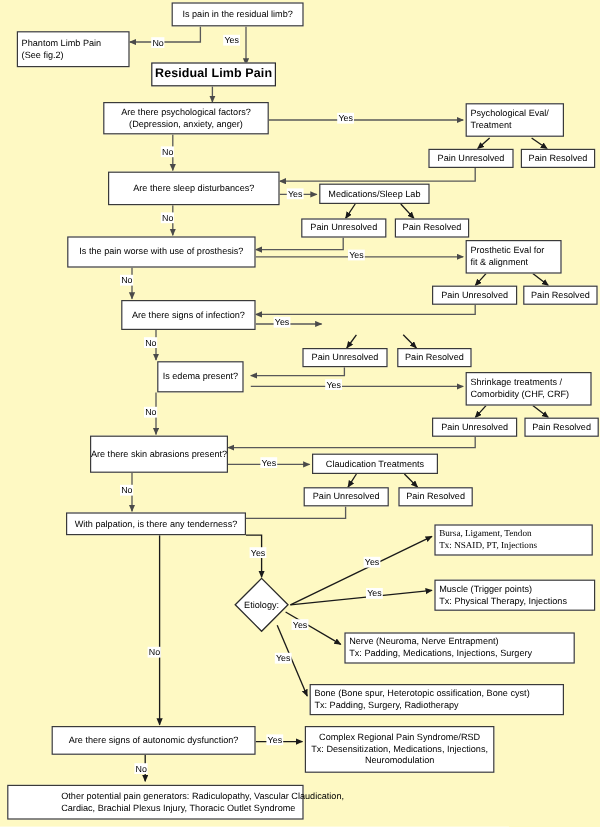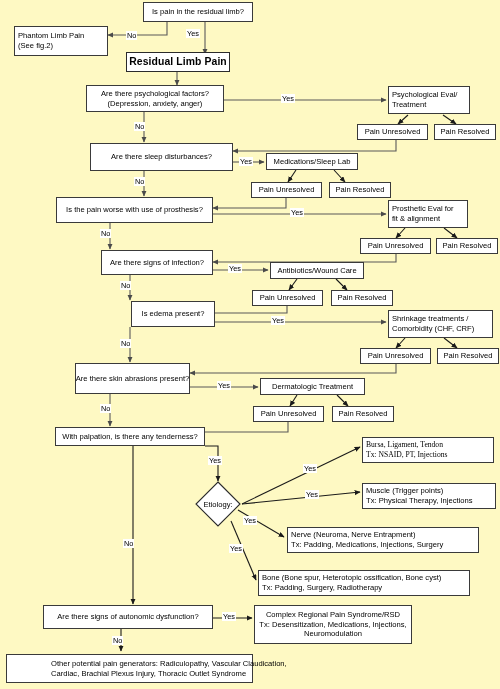--- a/index.html
+++ b/index.html
@@ -217,33 +217,30 @@
   </div>
 
   <div class="node center" style="left:436px;top:238px;width:62px;height:16px;">
     <span class="ln">Pain Resolved</span>
   </div>
 
   <div class="node center" style="left:101px;top:250px;width:112px;height:25px;">
     <span class="ln">Are there signs of infection?</span>
   </div>
 
-  <div class="node center" style="left:270px;top:262px;width:94px;height:17px;">
-    <span class="ln">Antibiotics/Wound Care</span>
-  </div>
 
   <div class="node center" style="left:252px;top:290px;width:71px;height:16px;">
     <span class="ln">Pain Unresolved</span>
   </div>
 
   <div class="node center" style="left:331px;top:290px;width:62px;height:16px;">
     <span class="ln">Pain Resolved</span>
   </div>
 
-  <div class="node center" style="left:131px;top:301px;width:84px;height:26px;">
+  <div class="node center" style="left:131px;top:301px;width:72px;height:26px;">
     <span class="ln">Is edema present?</span>
   </div>
 
   <div class="node left" style="left:388px;top:310px;width:105px;height:28px;">
     <span class="ln">Shrinkage treatments /</span>
     <span class="ln">Comorbidity (CHF, CRF)</span>
   </div>
 
   <div class="node center" style="left:360px;top:348px;width:71px;height:16px;">
     <span class="ln">Pain Unresolved</span>
@@ -251,21 +248,21 @@
 
   <div class="node center" style="left:437px;top:348px;width:62px;height:16px;">
     <span class="ln">Pain Resolved</span>
   </div>
 
   <div class="node center" style="left:75px;top:363px;width:115px;height:31px;">
     <span class="ln">Are there skin abrasions present?</span>
   </div>
 
   <div class="node center" style="left:260px;top:378px;width:105px;height:17px;">
-    <span class="ln">Dermatologic Treatment</span>
+    <span class="ln">Claudication Treatments</span>
   </div>
 
   <div class="node center" style="left:253px;top:406px;width:71px;height:16px;">
     <span class="ln">Pain Unresolved</span>
   </div>
 
   <div class="node center" style="left:332px;top:406px;width:62px;height:16px;">
     <span class="ln">Pain Resolved</span>
   </div>
 

